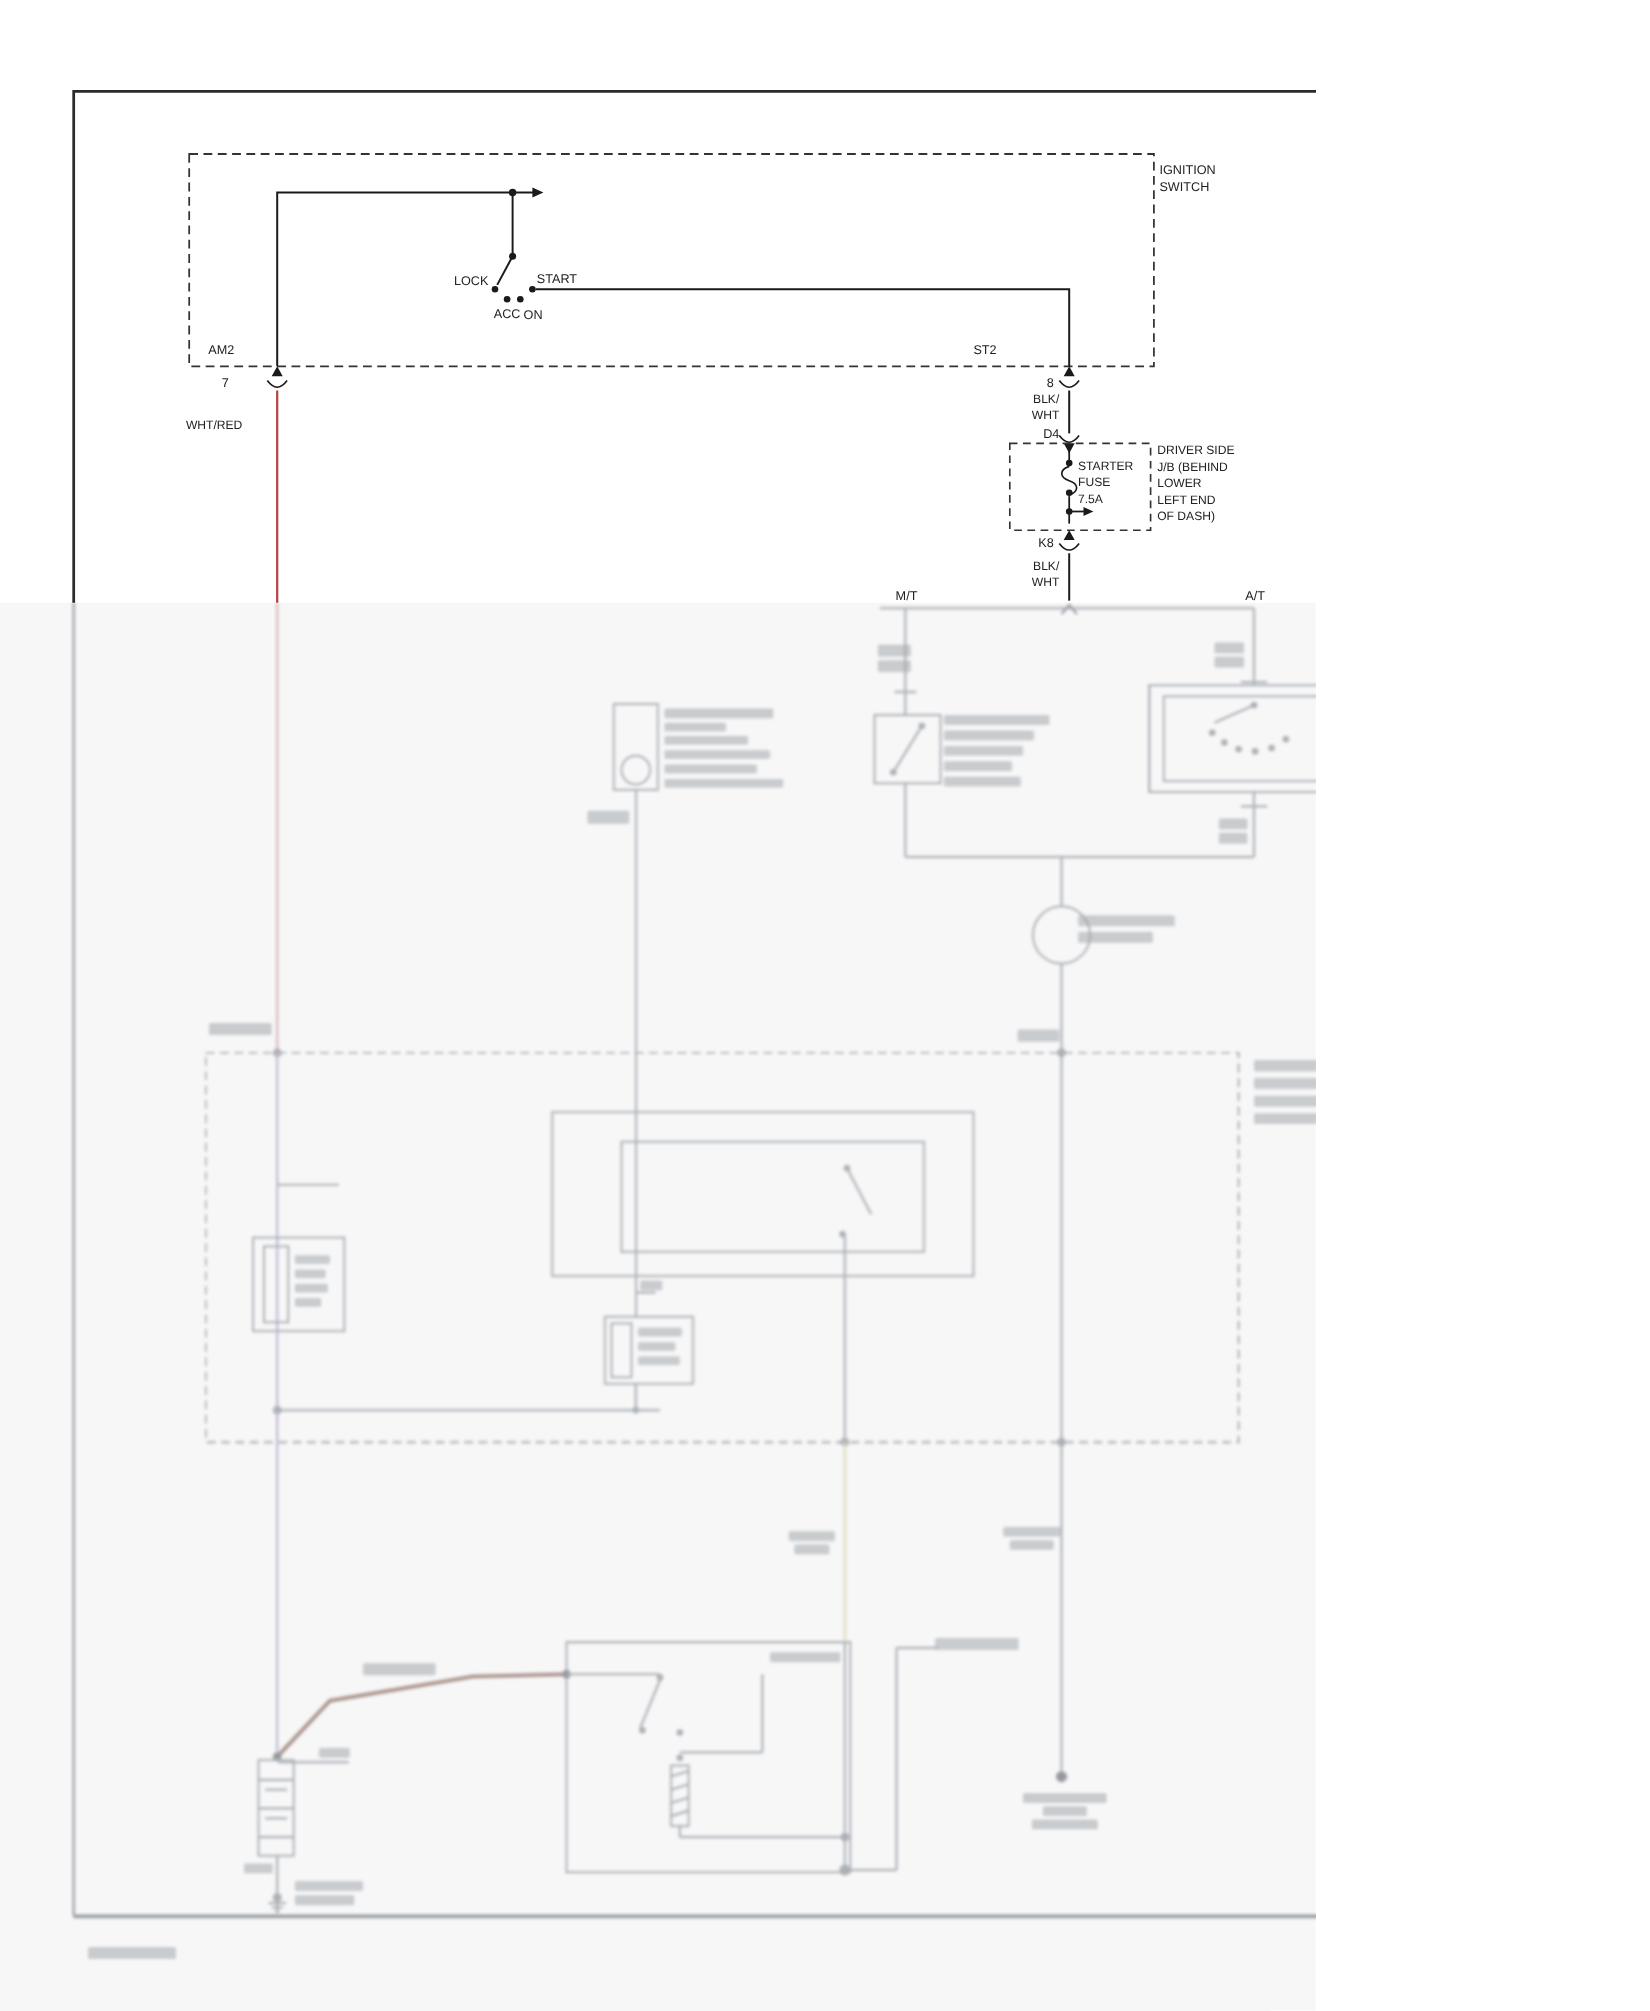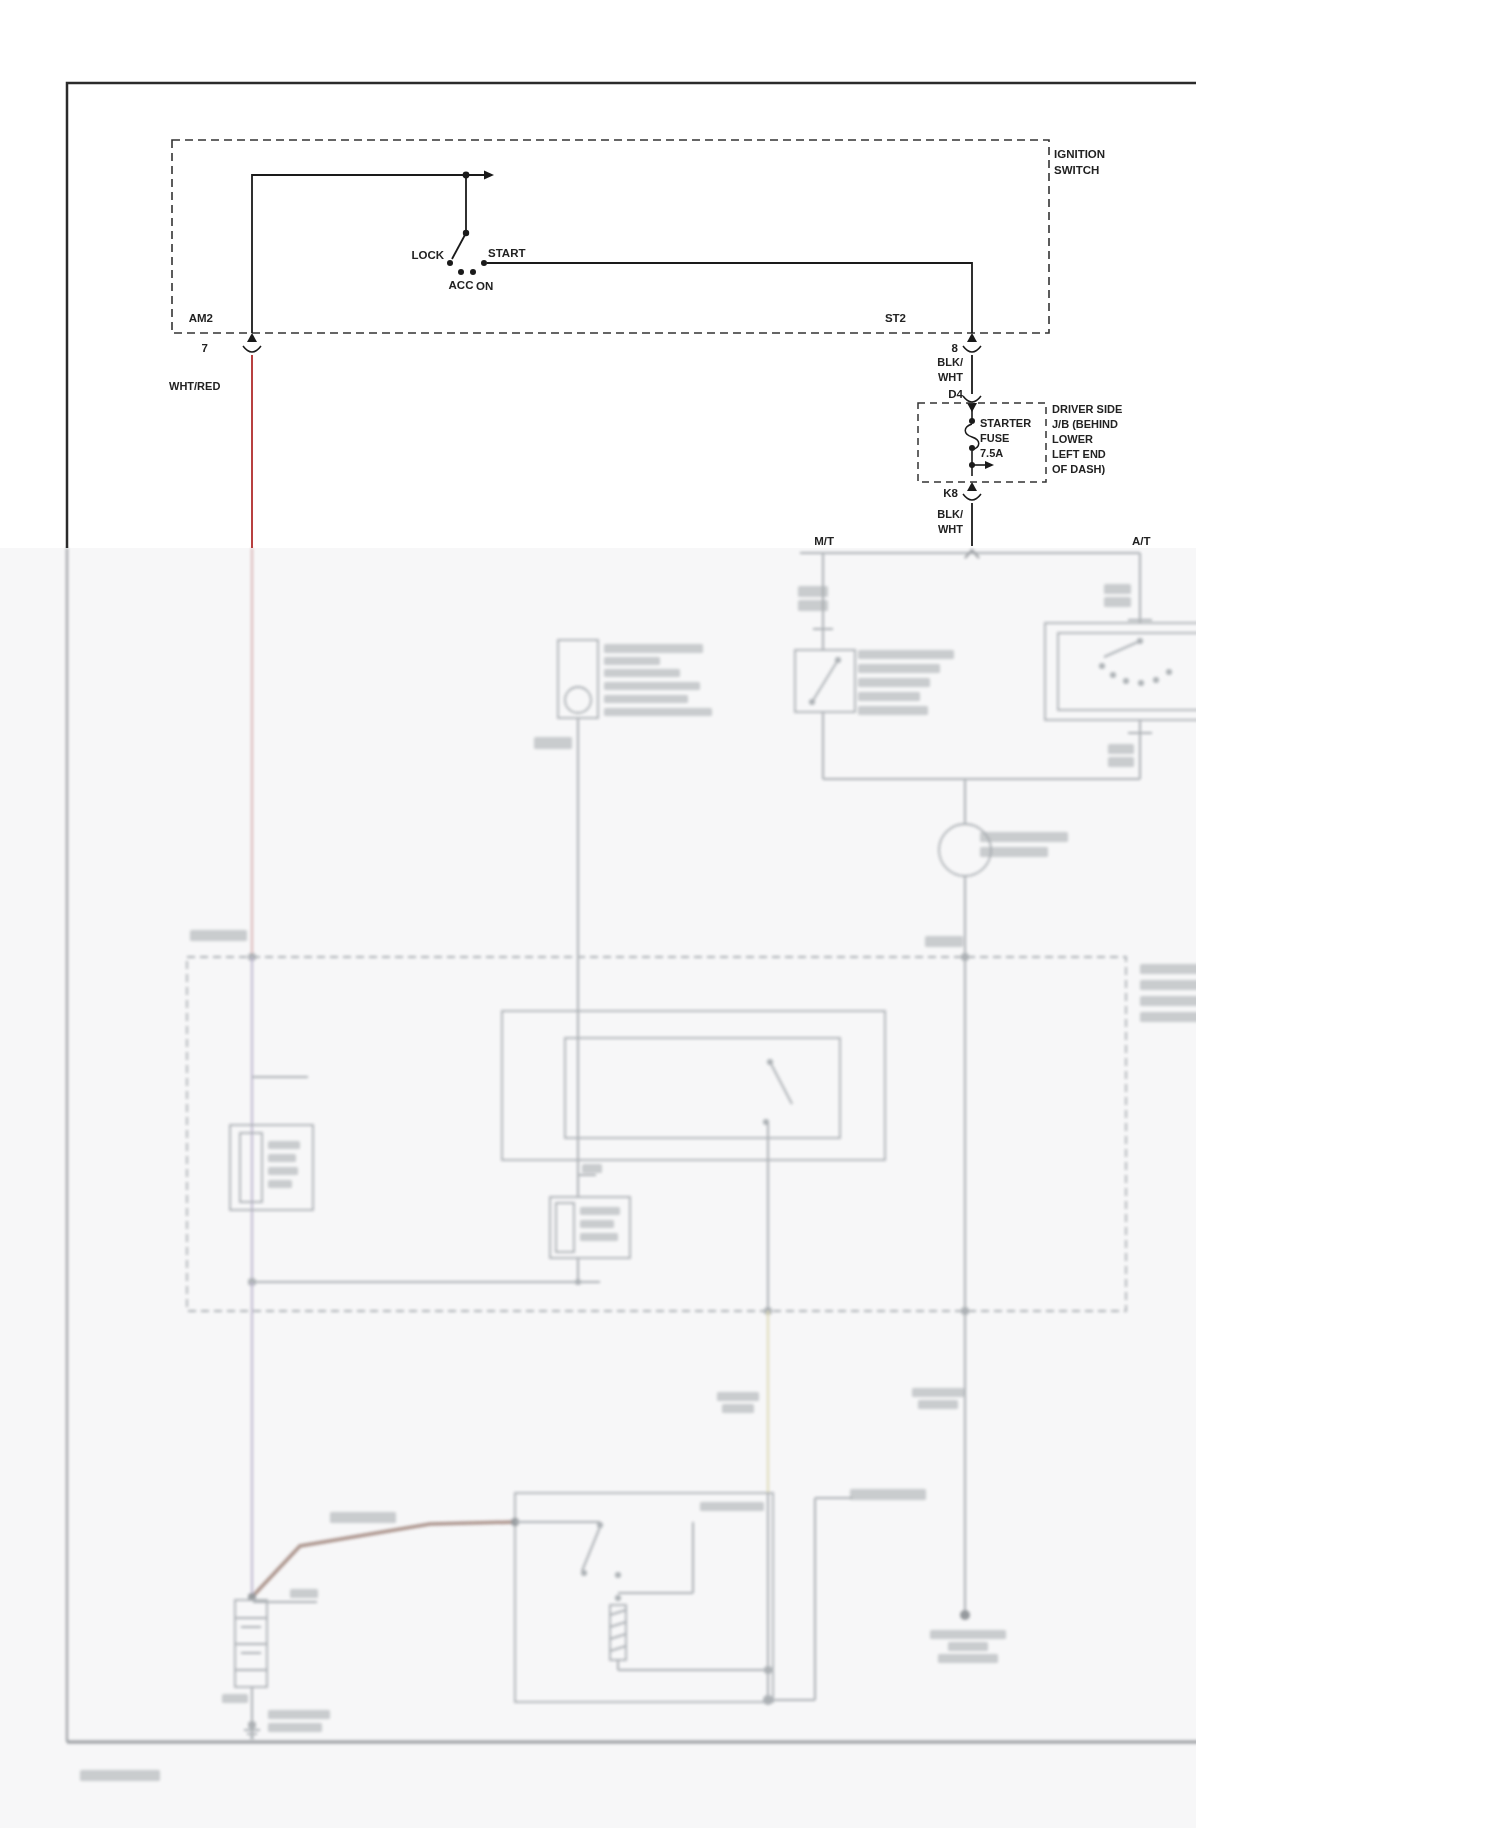--- a/index.html
+++ b/index.html
@@ -1,17 +1,17 @@
 <!DOCTYPE html>
 <html><head>
 <meta charset="utf-8">
 <style>
   html,body{margin:0;padding:0;background:#ffffff;}
   .canvas{position:relative;width:1196px;height:1828px;background:#ffffff;overflow:hidden;
-          font-family:"Liberation Sans", sans-serif;font-weight:bold;}
+          font-family:"Liberation Sans", sans-serif;}
   svg{position:absolute;left:0;top:0;}
   text{font-family:"Liberation Sans", sans-serif;fill:#222;}
   .lbl{font-size:11.5px;}
   .lbl-sm{font-size:11px;}
 </style>
 </head>
 <body>
 
 <div class="canvas">
 <svg width="1500" height="1828" viewBox="0 0 1500 1828">

